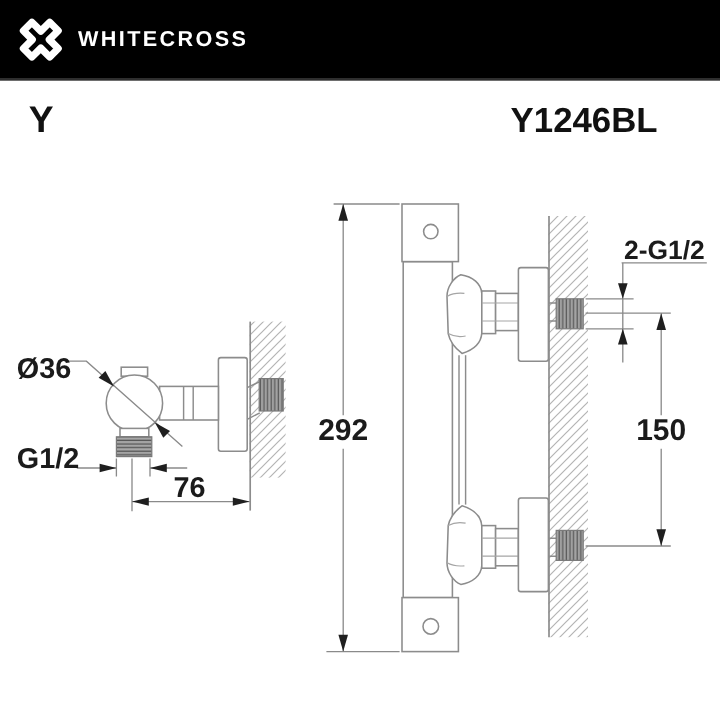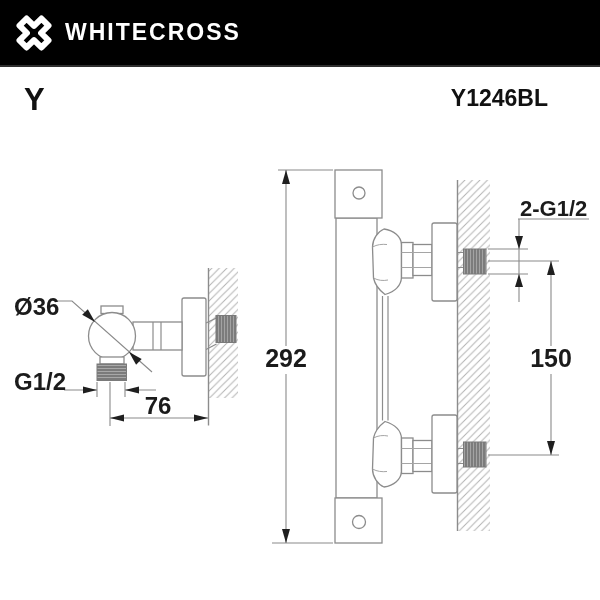--- a/index.html
+++ b/index.html
@@ -6,27 +6,27 @@
   body{
     width:600px;height:600px;position:relative;background:#ffffff;
     font-family:"Liberation Sans", sans-serif;overflow:hidden;
   }
   .header-bar{
     position:absolute;left:0;top:0;width:600px;height:67px;background:#000000;
     display:flex;align-items:center;border-bottom:2px solid #2e2e2e;box-sizing:border-box;
   }
   .logo{margin-left:13px;flex:0 0 auto;}
   .brand{
-    color:#ffffff;font-weight:bold;font-size:23px;letter-spacing:2px;margin-left:10px;
+    color:#ffffff;font-weight:bold;font-size:18px;letter-spacing:2px;margin-left:10px;
   }
   .series{
     position:absolute;left:24px;top:82px;font-size:31px;font-weight:bold;color:#111111;
   }
   .product-code{
-    position:absolute;right:52px;top:85px;font-size:23px;font-weight:bold;color:#111111;
+    position:absolute;right:52px;top:85px;font-size:29px;font-weight:bold;color:#111111;
   }
   svg text{font-family:"Liberation Sans", sans-serif;font-weight:bold;fill:#1b1b1b;}
   .t24{font-size:24px;}
   .t25{font-size:25px;}
   .t22{font-size:22px;}
   .geo{stroke:#8c8c8c;stroke-width:1.3;fill:#ffffff;}
   .geoline{stroke:#8c8c8c;stroke-width:1.2;fill:none;}
   .thin{stroke:#a5a5a5;stroke-width:1;fill:none;}
   .dim{stroke:#8a8a8a;stroke-width:1.1;fill:none;}
   .arrow{fill:#1f1f1f;stroke:none;}

